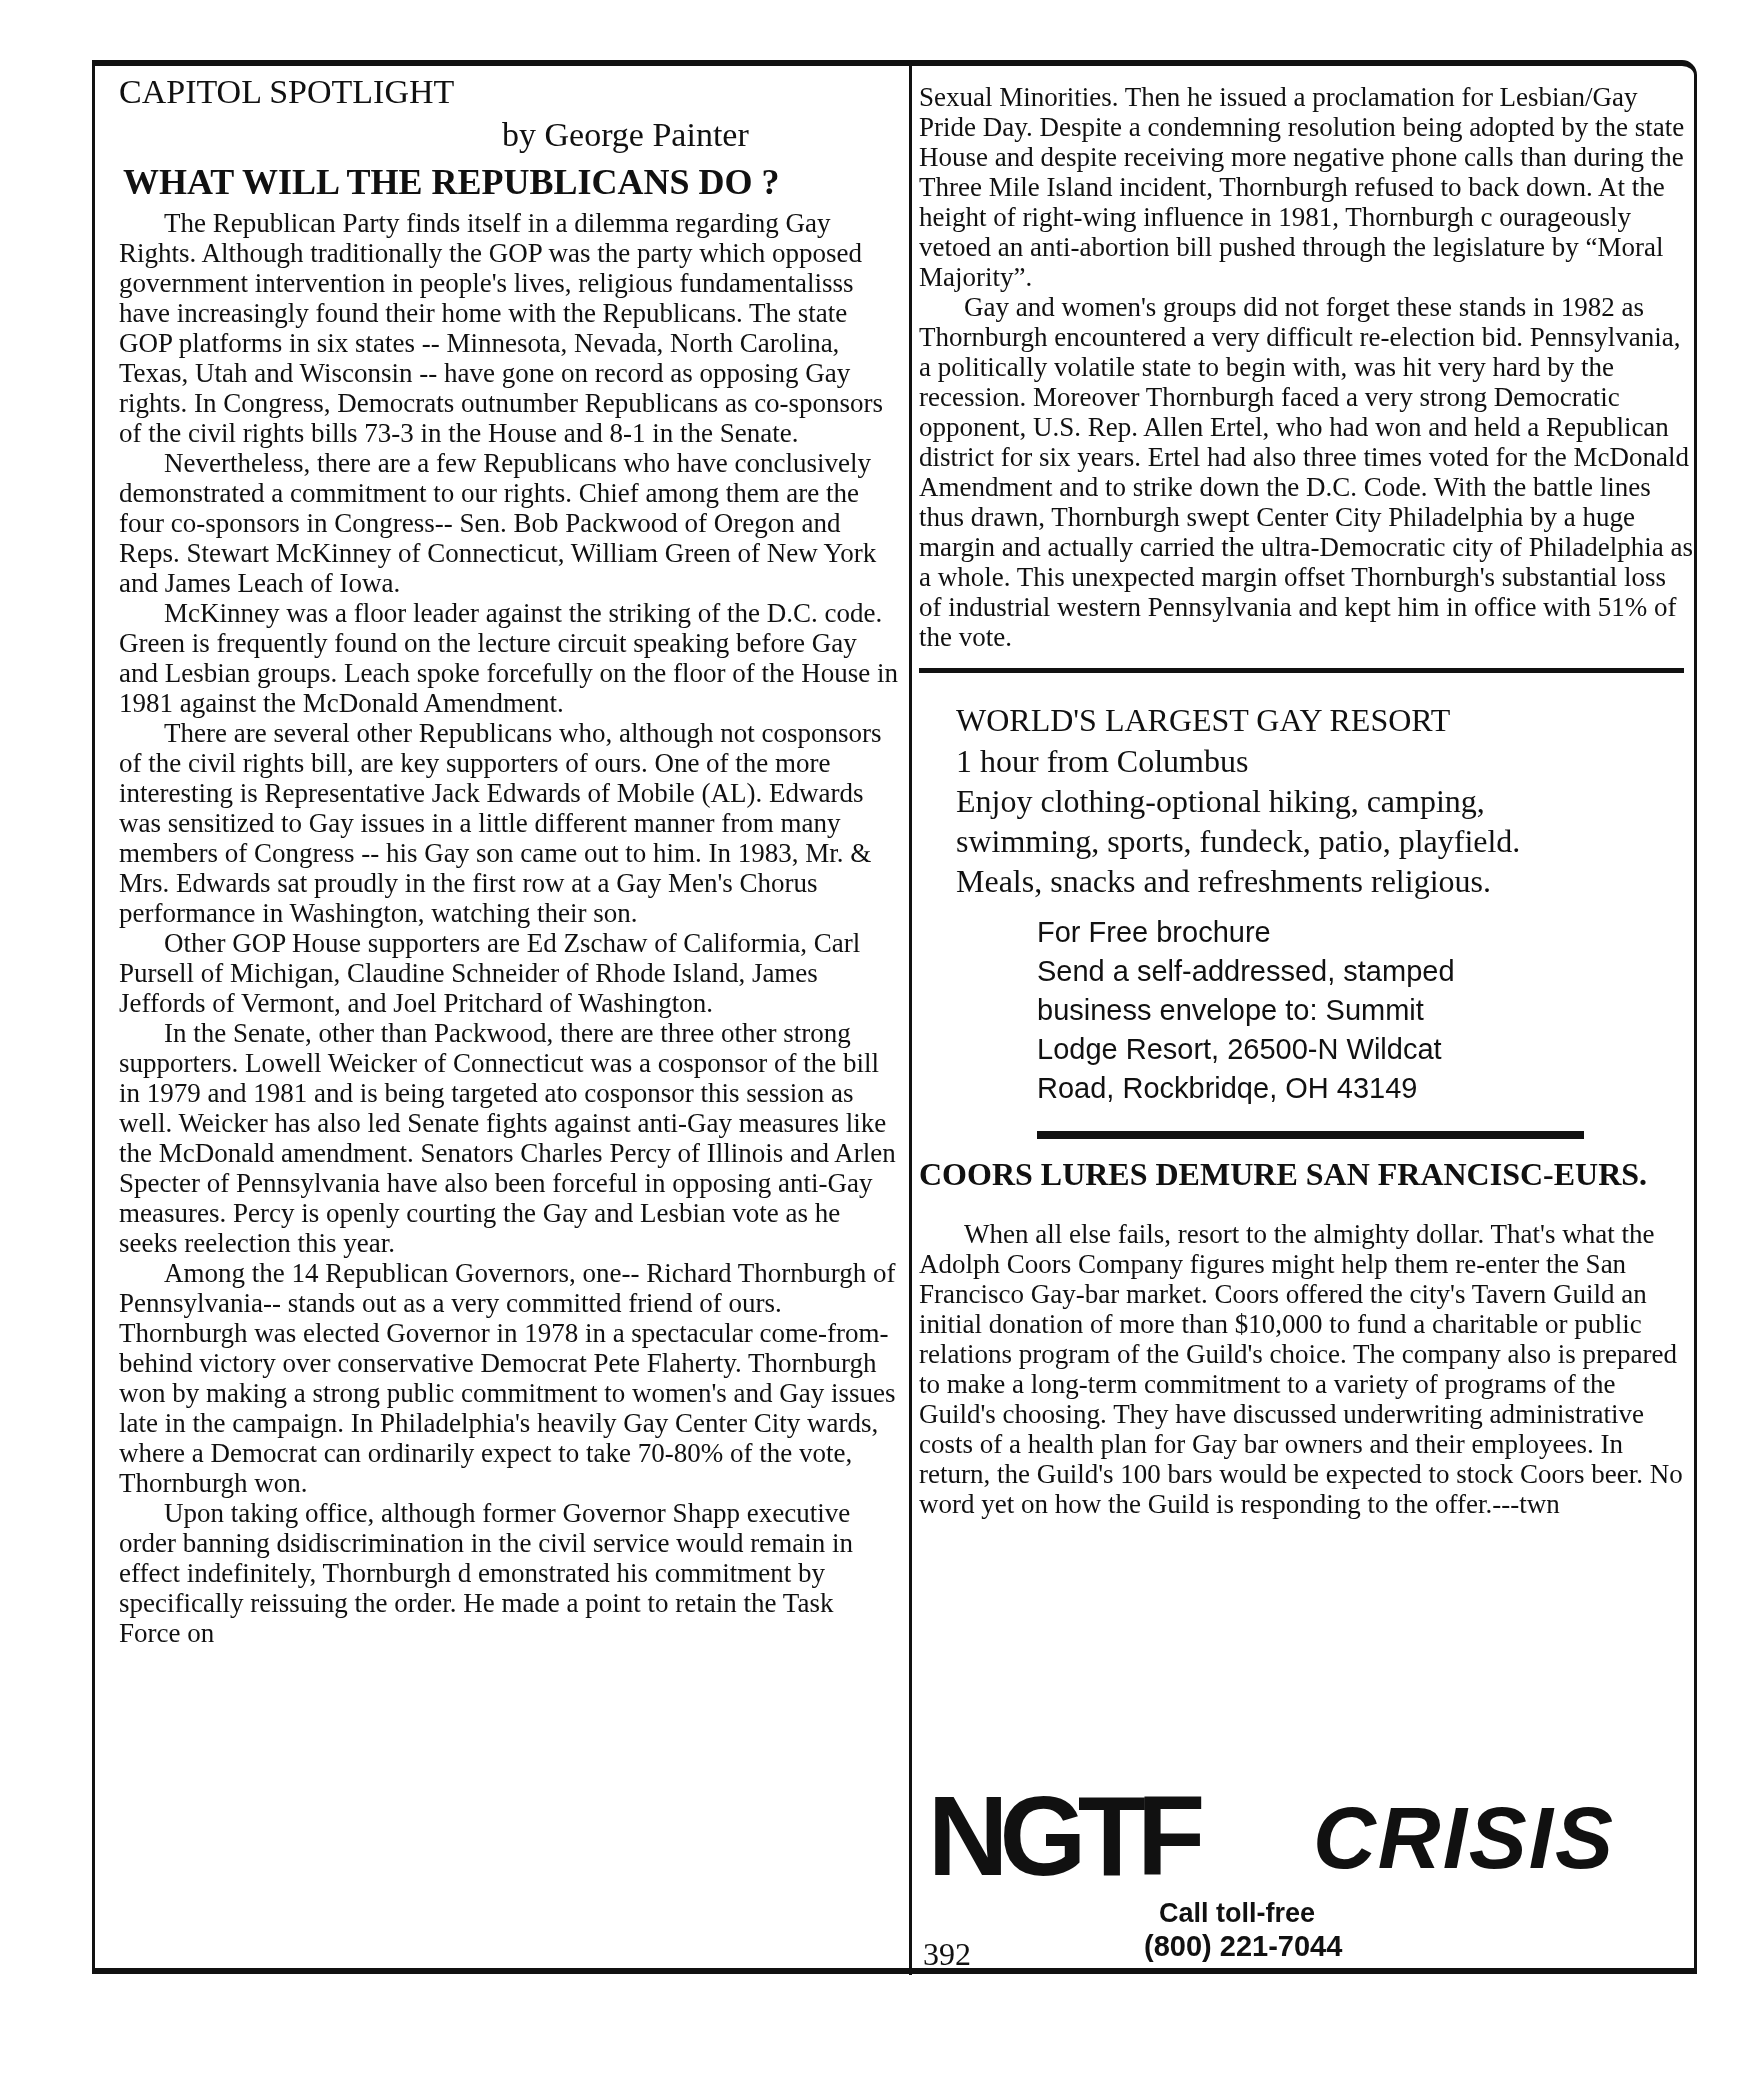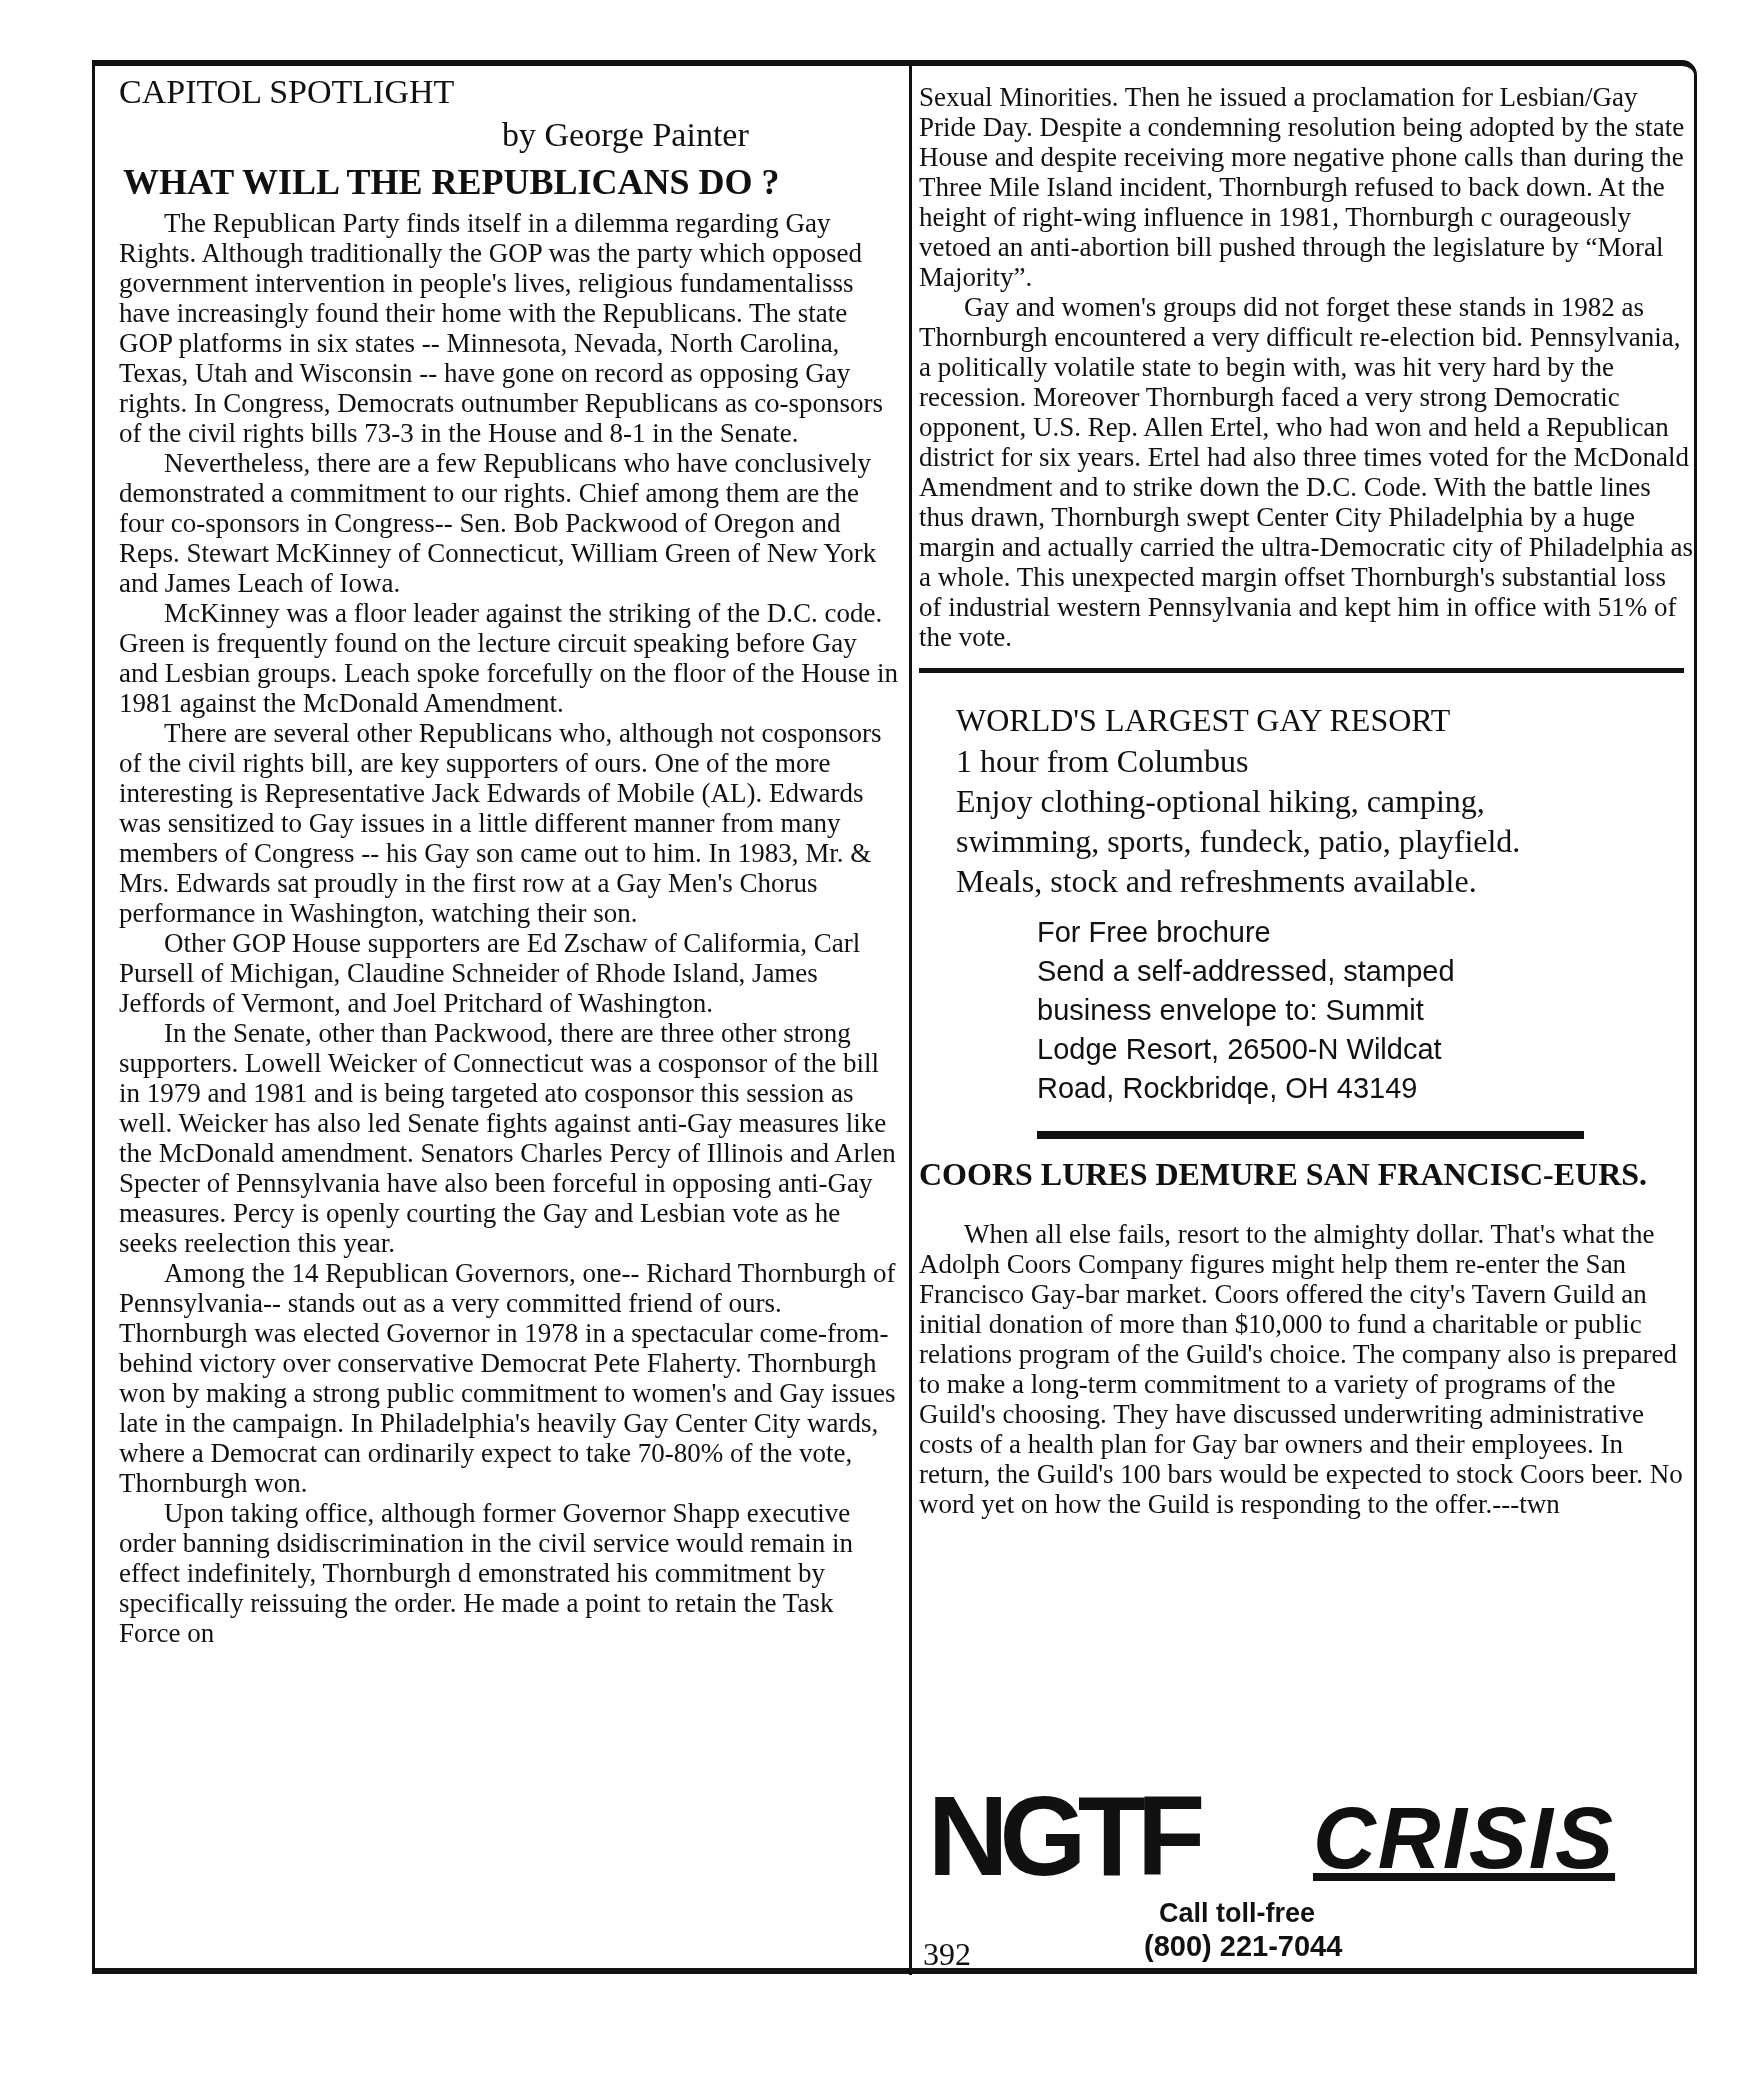--- a/index.html
+++ b/index.html
@@ -32,21 +32,21 @@
   .rule-short { width: 547px; height: 8px; margin: 23px 0 15px 118px; }
   .coors-head { font-size: 32px; line-height: 40px; font-weight: bold; margin: 0 0 25px 0; }
 
   .ngtf { position: absolute; left: 925px; top: 1779px; width: 770px; height: 189px; }
   .ngtf-logo {
     position: absolute; left: 0; top: 0; font-family: "Liberation Sans", "DejaVu Sans", sans-serif;
     font-weight: bold; font-size: 114px; line-height: 114px; letter-spacing: -9px; transform: scaleX(0.98);
   }
   .crisis {
     position: absolute; left: 388px; top: 15px; font-family: "Liberation Sans", "DejaVu Sans", sans-serif;
-    font-weight: bold; font-style: italic; font-size: 87px; line-height: 87px; letter-spacing: 2px; text-decoration: underline;
+    font-weight: bold; font-style: italic; font-size: 87px; line-height: 87px; letter-spacing: 2px;
   }
   .line-word {
     position: absolute; left: 566px; top: 99px; font-family: "Liberation Sans", "DejaVu Sans", sans-serif;
     font-weight: bold; font-style: italic; font-size: 87px; line-height: 87px; letter-spacing: 2px;
   }
   .call { position: absolute; left: 234px; top: 119px; font-family: "Liberation Sans", "DejaVu Sans", sans-serif;
     font-weight: bold; font-size: 27px; line-height: 30px; text-align: center; }
   .phone { position: absolute; left: 219px; top: 152px; font-family: "Liberation Sans", "DejaVu Sans", sans-serif;
     font-weight: bold; font-size: 29px; line-height: 31px; }
   .page-num { position: absolute; left: 923px; top: 1938px; font-size: 32px; line-height: 32px; }
@@ -79,21 +79,21 @@
     <p class="indent">Gay and women's groups did not forget these stands in 1982 as Thornburgh encountered a very difficult re-election bid. Pennsylvania, a politically volatile state to begin with, was hit very hard by the recession. Moreover Thornburgh faced a very strong Democratic opponent, U.S. Rep. Allen Ertel, who had won and held a Republican district for six years. Ertel had also three times voted for the McDonald Amendment and to strike down the D.C. Code. With the battle lines thus drawn, Thornburgh swept Center City Philadelphia by a huge margin and actually carried the ultra-Democratic city of Philadelphia as a whole. This unexpected margin offset Thornburgh's substantial loss of industrial western Pennsylvania and kept him in office with 51% of the vote.</p>
   </div>
 
   <div class="rule rule-full"></div>
 
   <div>
     <div class="ad-title">WORLD'S LARGEST GAY RESORT</div>
     <div class="ad-line">1 hour from Columbus</div>
     <div class="ad-line">Enjoy  clothing-optional hiking, camping,</div>
     <div class="ad-line">swimming,  sports, fundeck, patio, playfield.</div>
-    <div class="ad-line">Meals, stock and refreshments available.</div>
+    <div class="ad-line">Meals, snacks and refreshments religious.</div>
     <div style="height:12px"></div>
     <div class="ad-sans">For Free brochure</div>
     <div class="ad-sans">Send a self-addressed, stamped</div>
     <div class="ad-sans">business envelope to: Summit</div>
     <div class="ad-sans">Lodge Resort, 26500-N Wildcat</div>
     <div class="ad-sans">Road, Rockbridqe, OH 43149</div>
   </div>
 
   <div class="rule rule-short"></div>
 

